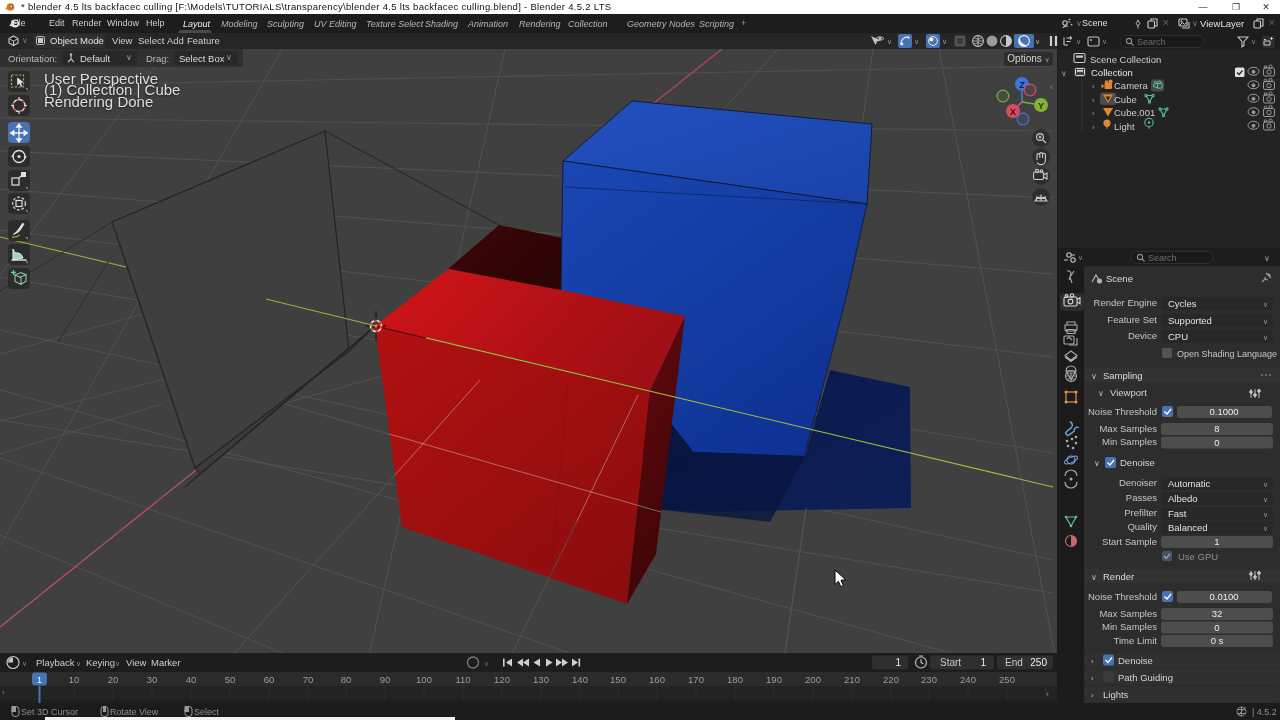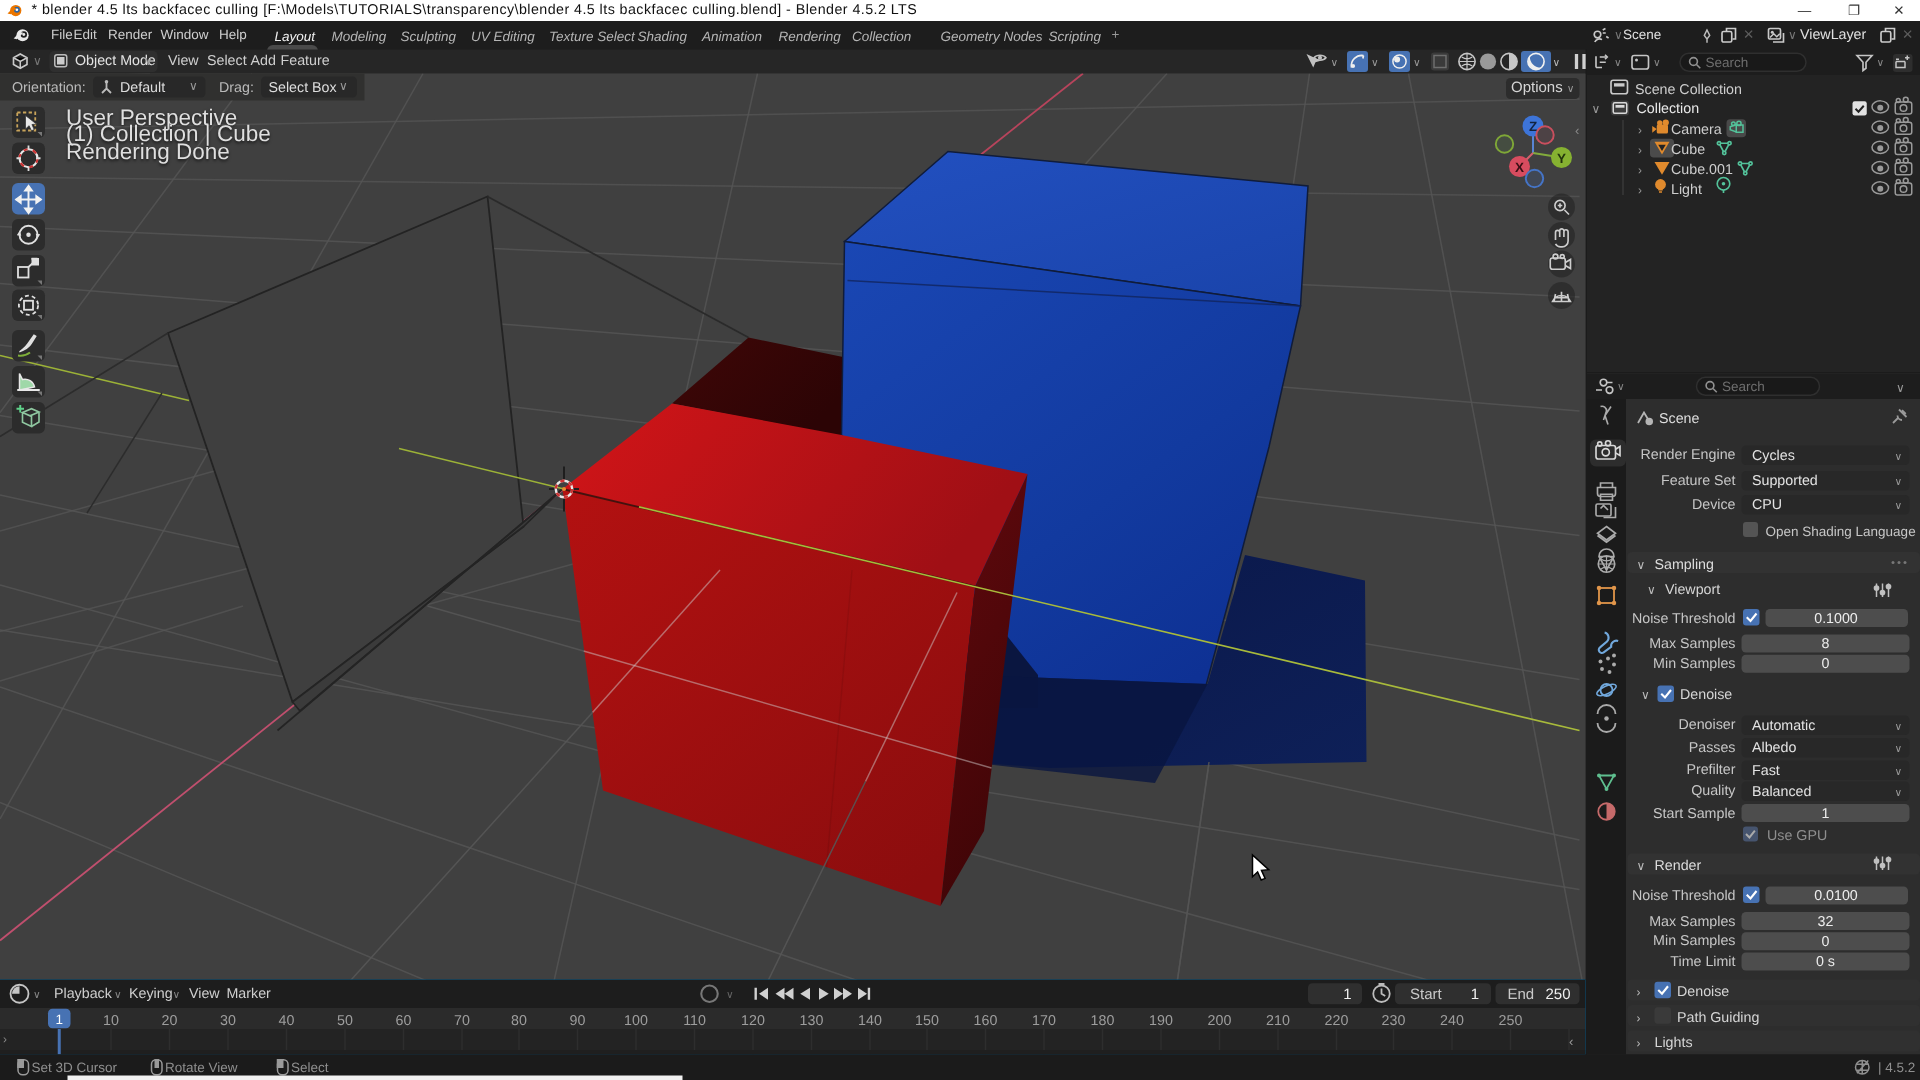--- a/index.html
+++ b/index.html
@@ -21,21 +21,21 @@
   #vheader { left:0; top:33px; width:1057px; height:16px; background:#262626; color:#d0d0d0; font-size:9.5px; }
   .hitem { top:0; height:16px; line-height:16px; color:#cfcfcf; }
   
   #toolsettings { left:0; top:49px; width:243px; height:18px; background:#30302f; color:#c2c2c2; font-size:9.5px; }
   
   #view3d { left:0; top:49px; width:1057px; height:604px; background:#404040; }
   
   #outliner { left:1058px; top:33px; width:222px; height:215px; background:#232323; }
   #props { left:1058px; top:249px; width:222px; height:454px; background:#2d2d2d; }
   
-  #timeline { left:0; top:653px; width:1057px; height:50px; background:#0369a1; }
+  #timeline { left:0; top:653px; width:1057px; height:50px; background:#7dd3fc; }
   
   #statusbar { left:0; top:703px; width:1280px; height:17px; background:#1b1b1b; color:#8f8f8f; font-size:9px; }
   #whitestrip { left:45px; top:717px; width:410px; height:3px; background:#f2f2f2; }
 </style>
 </head>
 <body>
 <div id="root">
   <div id="titlebar" class="abs">
     <span class="abs" id="titletext">* blender 4.5 lts backfacec culling [F:\Models\TUTORIALS\transparency\blender 4.5 lts backfacec culling.blend] - Blender 4.5.2 LTS</span>
     <svg class="abs" width="12" height="12" style="left:4px;top:1px" viewBox="0 0 24 24">
@@ -48,21 +48,21 @@
     <span class="abs winbtn" style="left:1221px;">❐</span>
     <span class="abs winbtn" style="left:1251px;">✕</span>
   </div>
   <div id="topbar" class="abs">
     <svg class="abs" width="13" height="13" style="left:8px;top:3px" viewBox="0 0 24 24">
       <circle cx="13" cy="12" r="7.5" fill="#e8e8e8"></circle>
       <circle cx="14.5" cy="11" r="4" fill="#1d1d1d"></circle>
         <circle cx="14.5" cy="11" r="1.8" fill="#e8e8e8"></circle>
       <path d="M2 16 L10 8 L14 9 L6 17 Z" fill="#e8e8e8"></path>
     </svg>
-    <span class="abs menuitem" style="left:34px">File</span>
+    <span class="abs menuitem" style="left:11px">File</span>
     <span class="abs menuitem" style="left:49px">Edit</span>
     <span class="abs menuitem" style="left:72px">Render</span>
     <span class="abs menuitem" style="left:107px">Window</span>
     <span class="abs menuitem" style="left:146px">Help</span>
     <span class="abs" style="left:178px;top:16px;width:34px;height:16px;background:#4a4a4a;border-radius:4px 4px 0 0"></span>
     <span class="abs tab tabactive" style="left:183px">Layout</span>
     <span class="abs tab" style="left:221px">Modeling</span>
     <span class="abs tab" style="left:267px">Sculpting</span>
     <span class="abs tab" style="left:314px">UV Editing</span>
     <span class="abs tab" style="left:366px">Texture Select</span>

